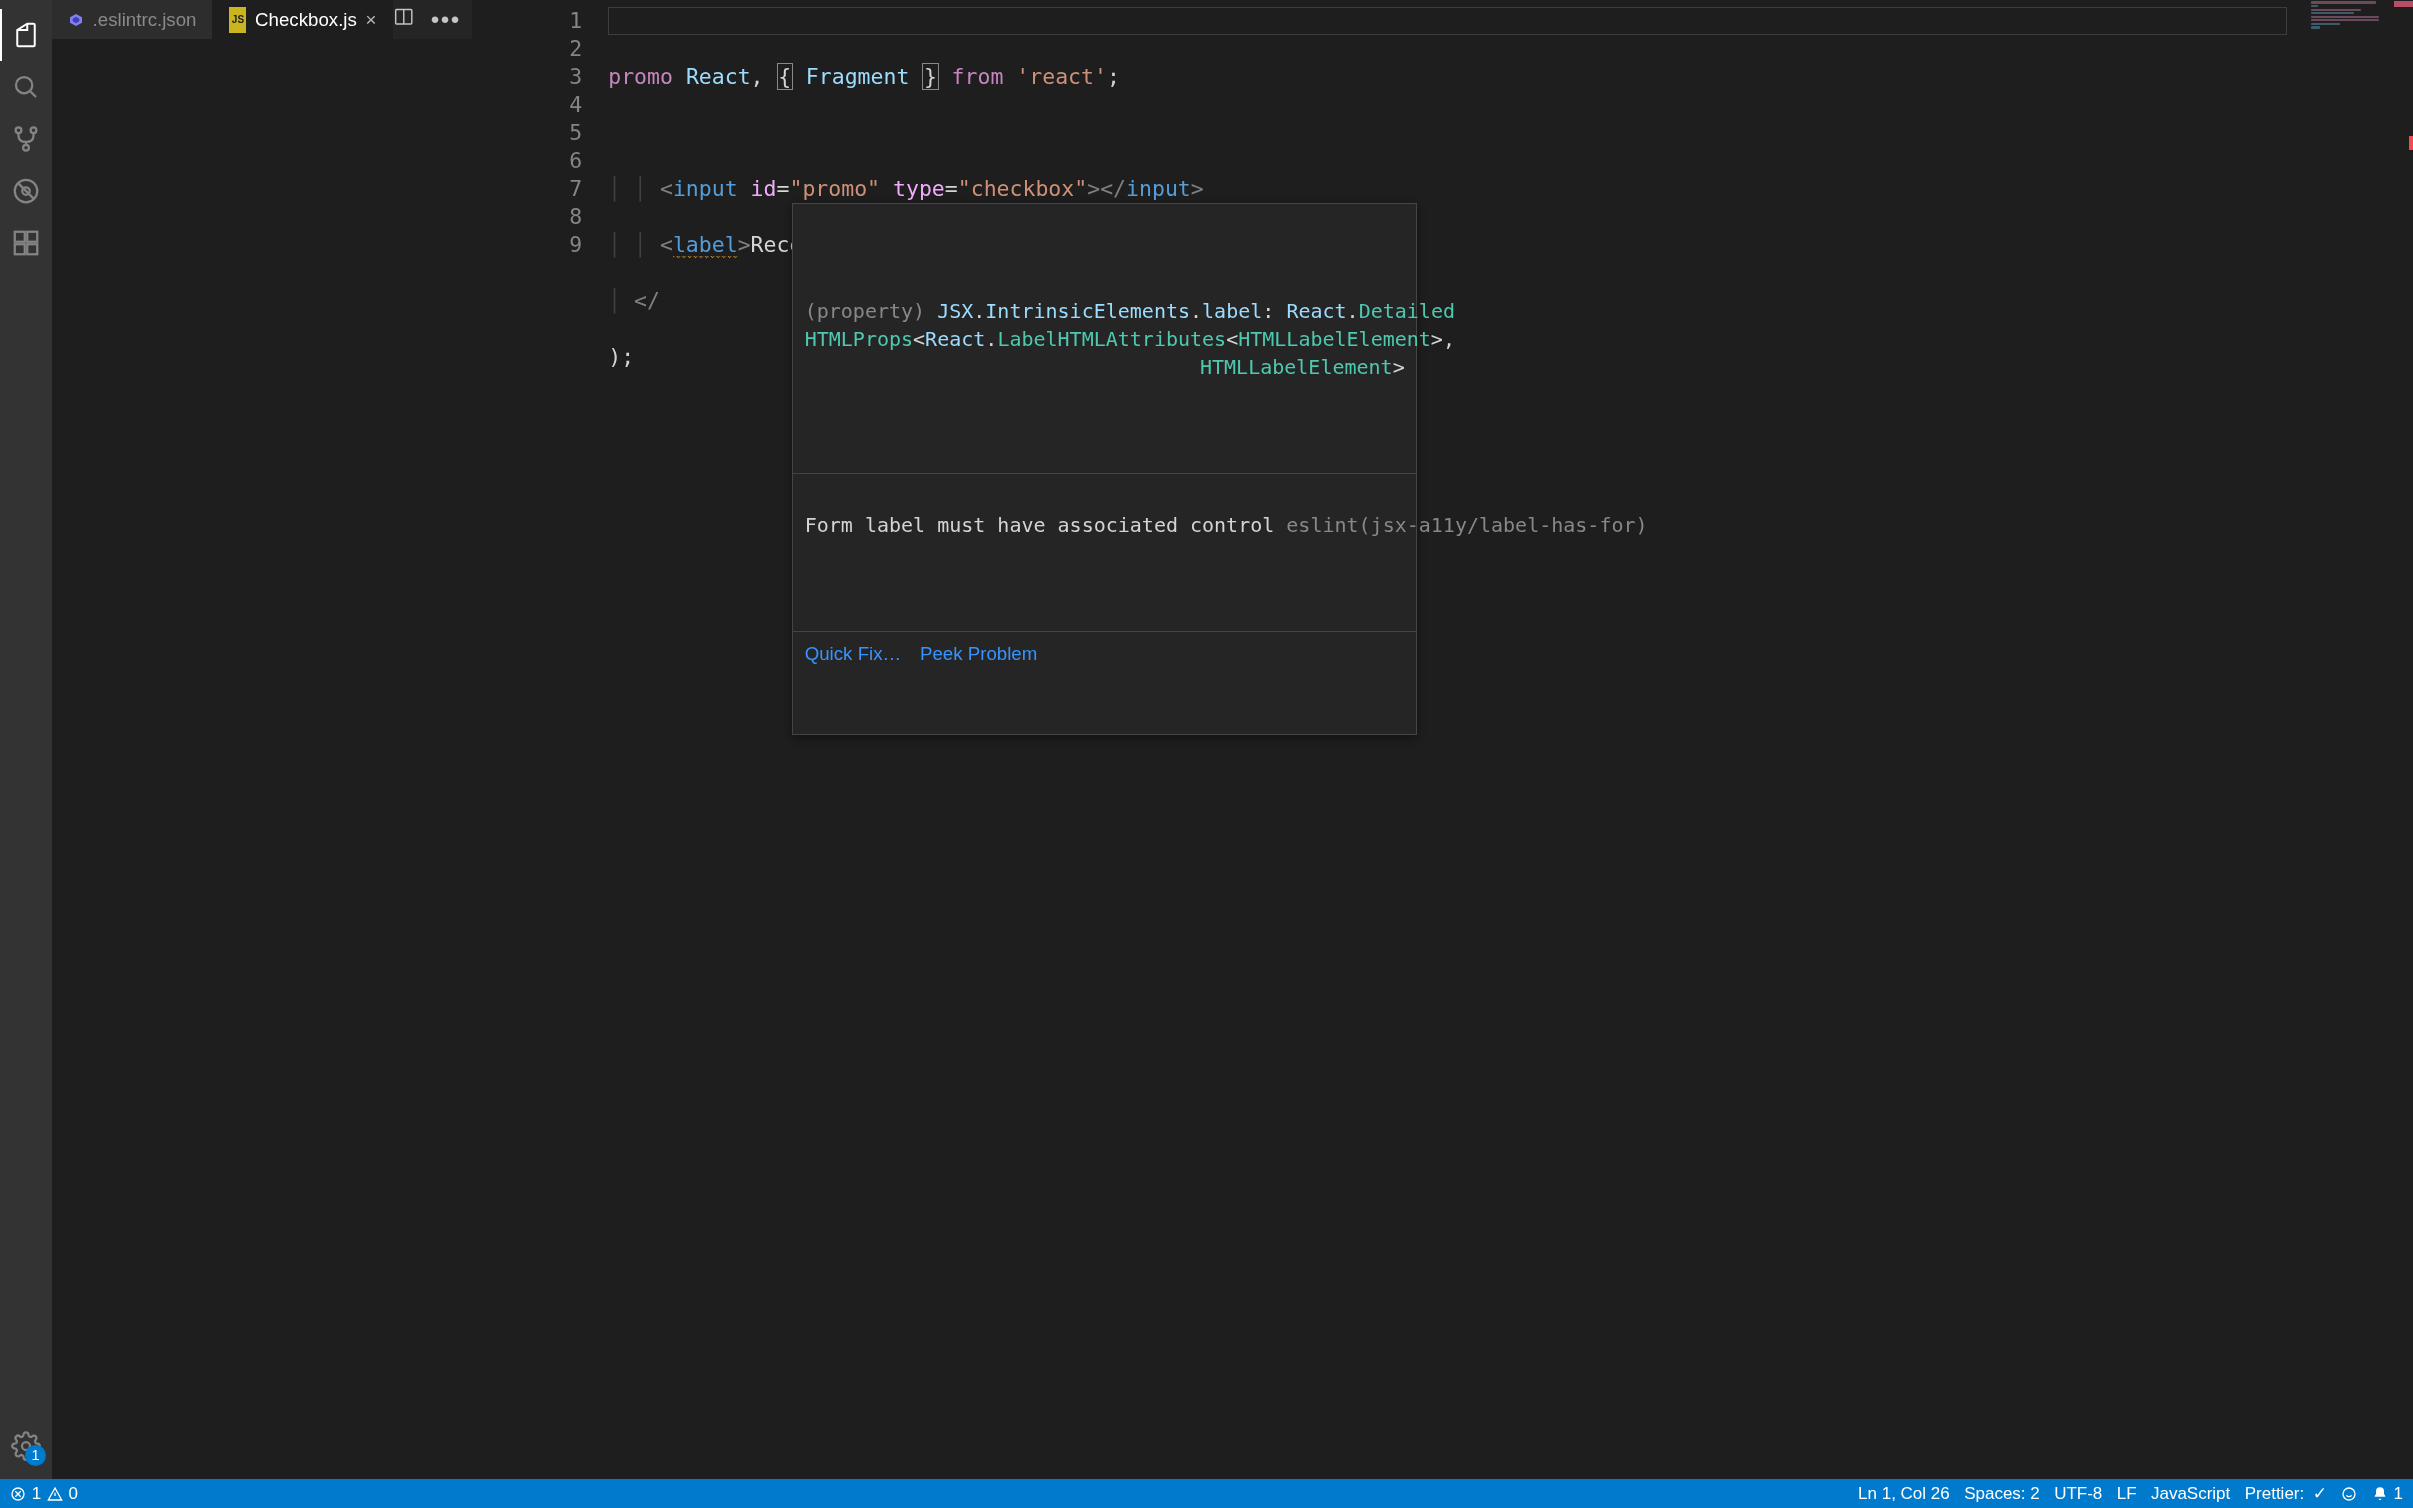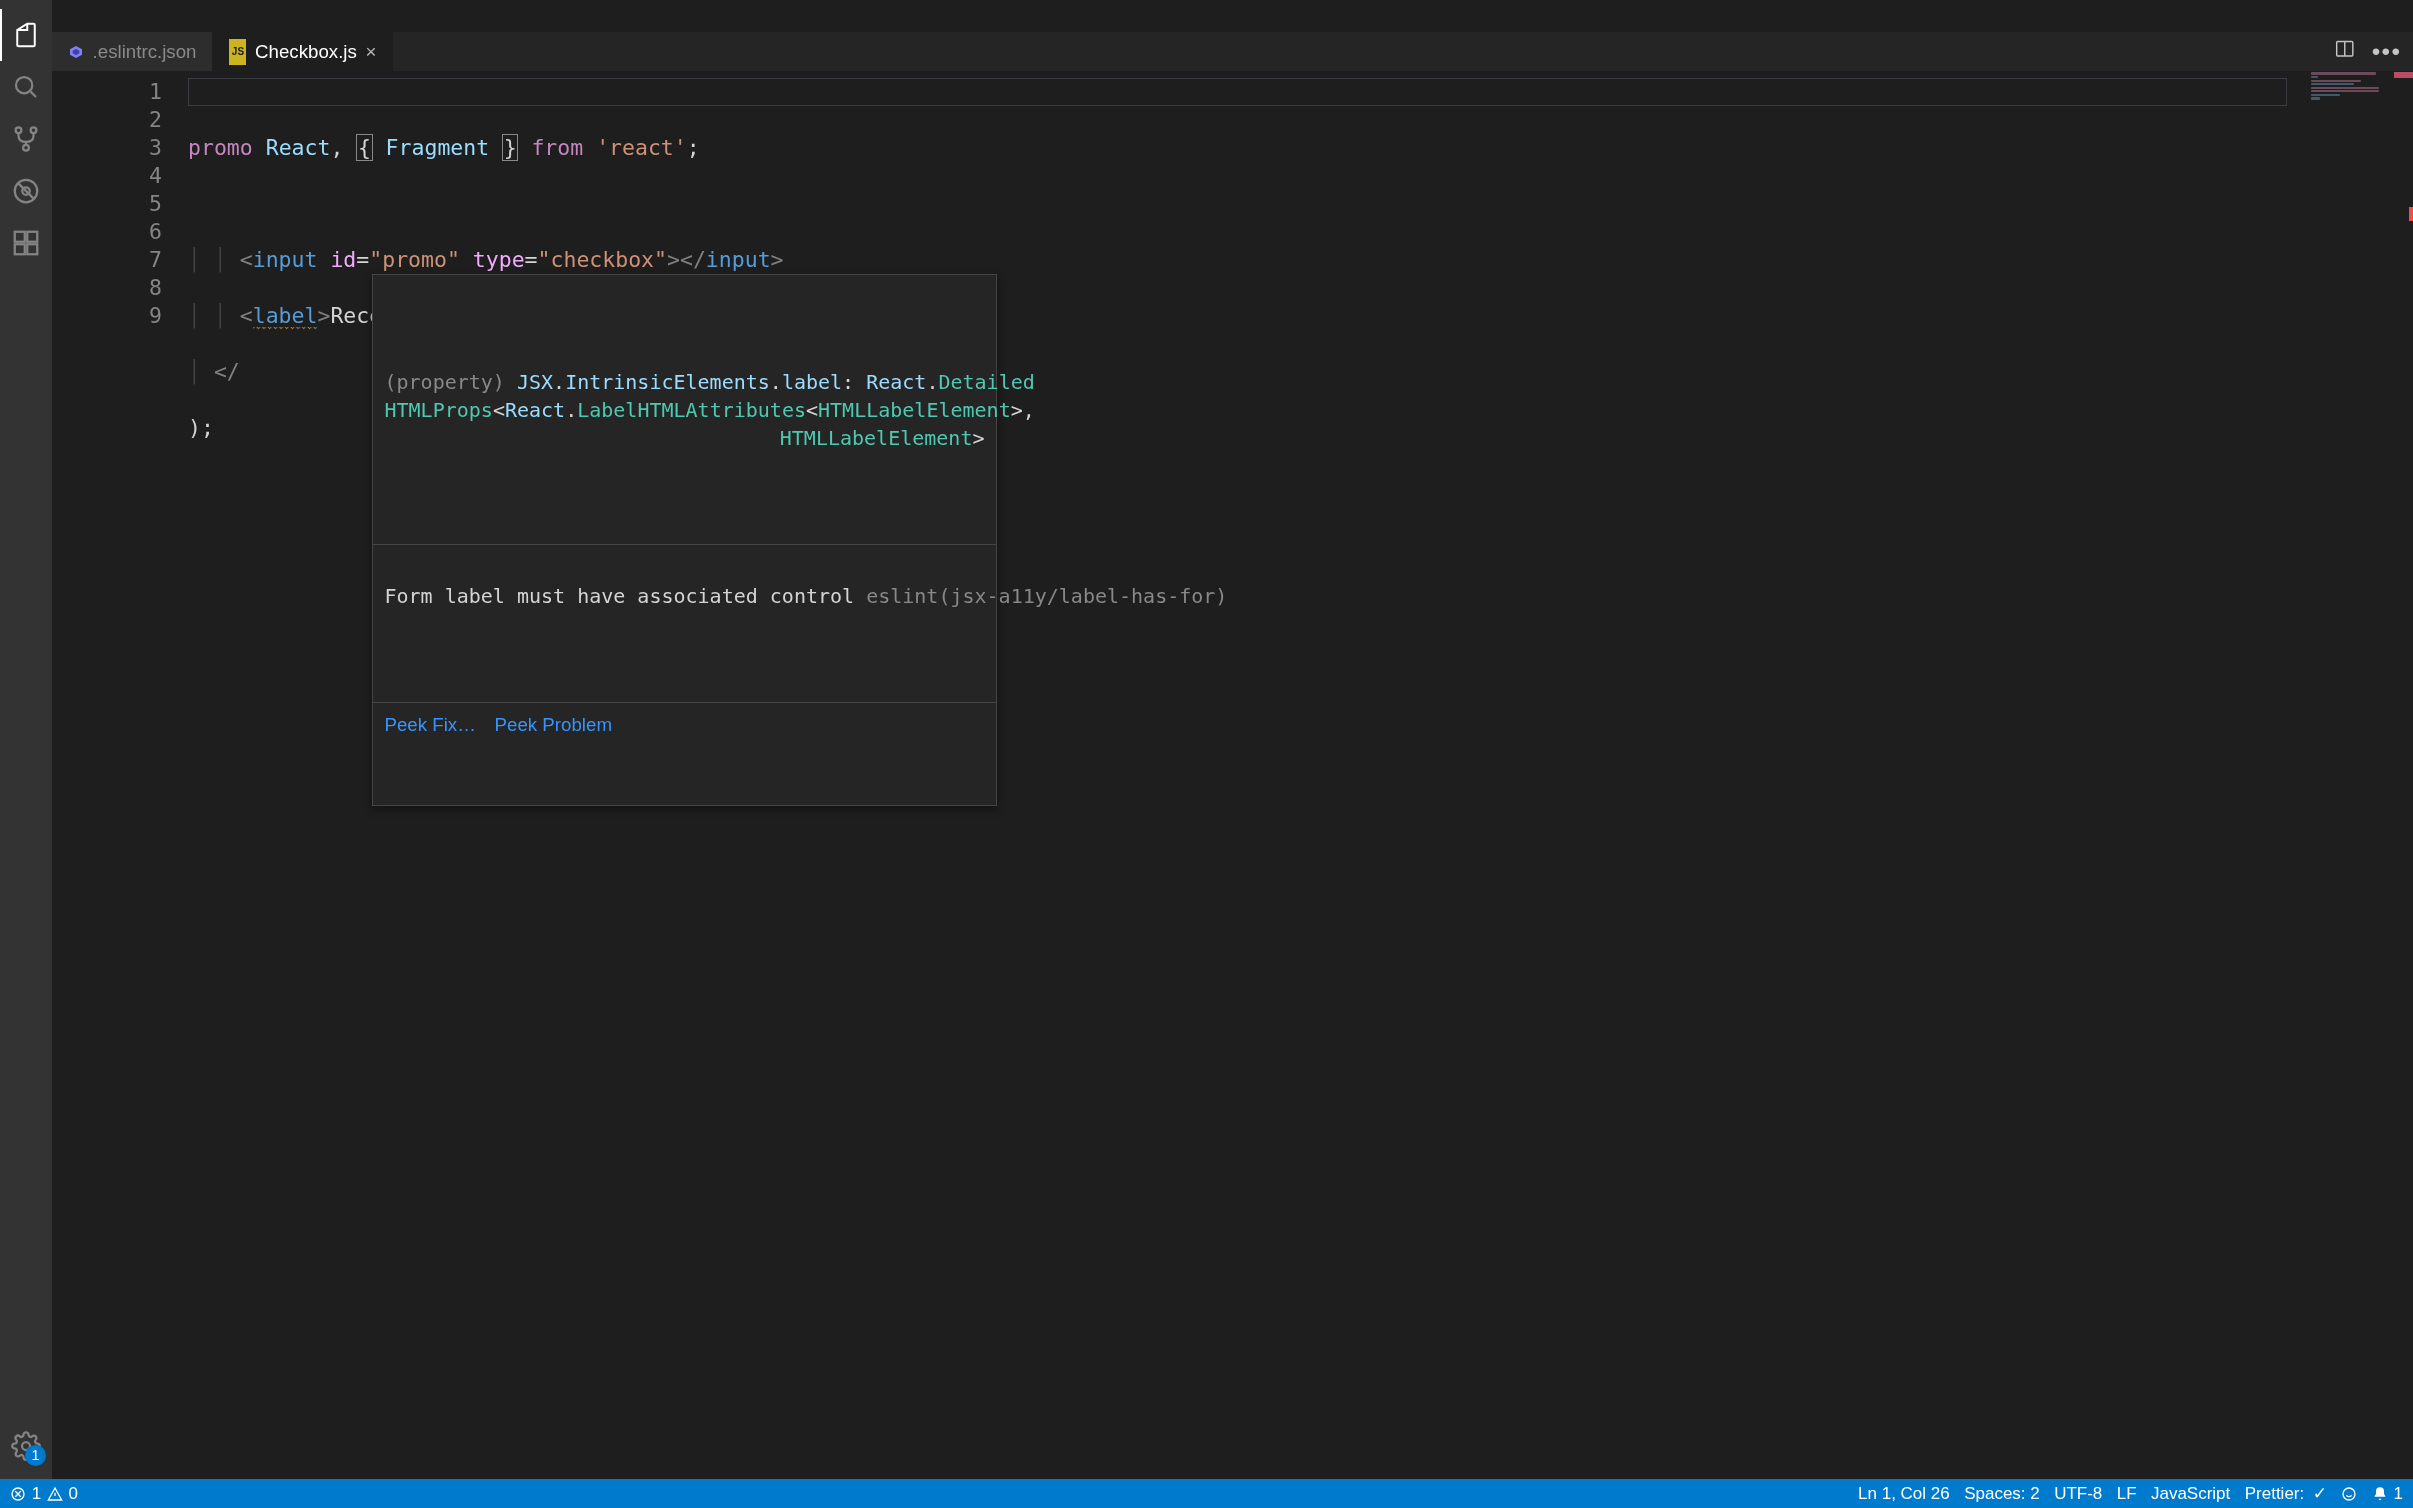--- a/index.html
+++ b/index.html
@@ -55,21 +55,21 @@
     position: absolute;
     bottom: 5.7px; right: 5.7px;
     background: #007acc;
     color: #fff;
     border-radius: 50%;
     width: 21.5px; height: 21.5px;
     font-size: 14.4px;
     display: flex; align-items: center; justify-content: center;
   }
   
-  .main { flex: 1; display: flex; flex-direction: column; min-width: 0; margin-top: 32px; }
+  .main { flex: 1; display: flex; flex-direction: row; min-width: 0; }
   .tabbar {
     height: 39px;
     background: #252526;
     display: flex;
     align-items: stretch;
   }
   .tab {
     display: flex;
     align-items: center;
     padding: 0 16px;
@@ -300,21 +300,21 @@
         <div class="hover">
           <div class="hover-section">
 <span class="dim">(property) </span><span class="type-v">JSX</span><span>.</span><span class="type-v">IntrinsicElements</span><span>.</span><span class="type-v">label</span><span>: </span><span class="type-v">React</span><span>.</span><span class="type-g">Detailed</span>
 <span class="type-g">HTMLProps</span><span>&lt;</span><span class="type-v">React</span><span>.</span><span class="type-g">LabelHTMLAttributes</span><span>&lt;</span><span class="type-g">HTMLLabelElement</span><span>&gt;</span><span>,</span>
 <span class="type-g"> HTMLLabelElement</span><span>&gt;</span>
           </div>
           <div class="hover-section hover-divider">
 <span class="msg">Form label must have associated control </span><span class="dim">eslint(jsx-a11y/label-has-for)</span>
           </div>
           <div class="hover-actions hover-divider">
-            <a>Peek Fix…</a>
+            <a>Quick Fix…</a>
             <a>Peek Problem</a>
           </div>
         </div>
       </div>
 
       <div class="minimap">
         <div class="map-line ml-a"></div>
         <div class="map-line ml-b" style="width:7.2px"></div>
         <div class="map-line ml-a" style="width:50px"></div>
         <div class="map-line ml-b" style="width:43px"></div>

